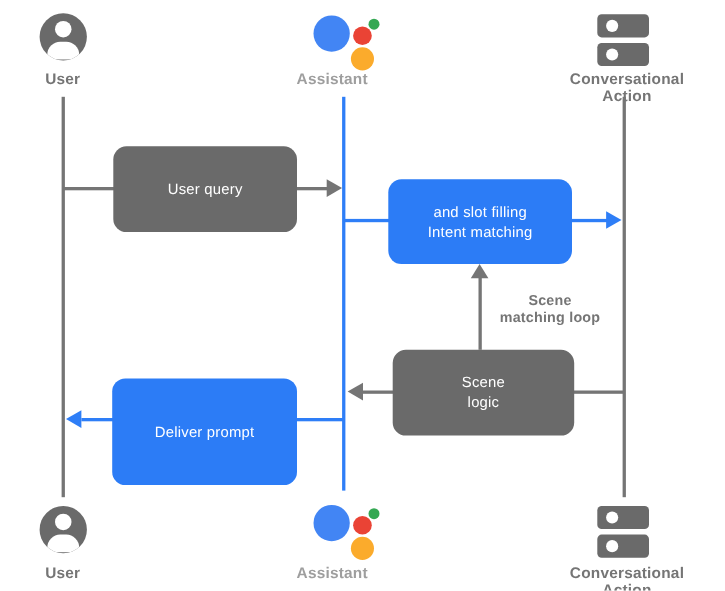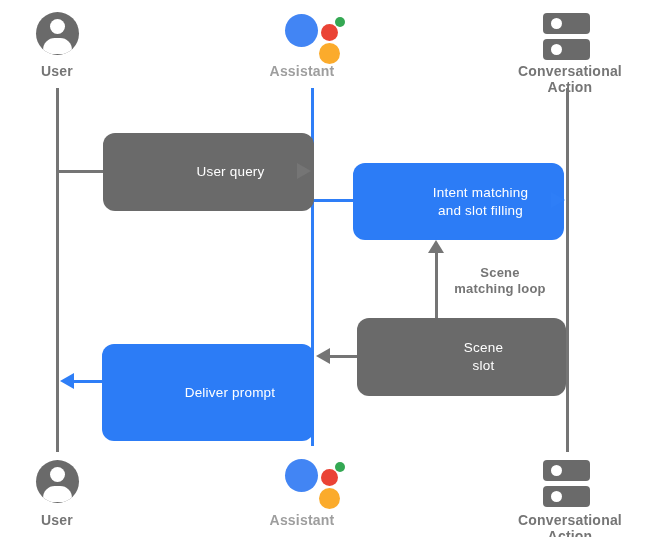--- a/index.html
+++ b/index.html
@@ -32,21 +32,21 @@
   .arr.blue{border-left-color:var(--line-blue);border-right-color:var(--line-blue);border-bottom-color:var(--line-blue);}
   .arr.right.gray{border-top-color:transparent;border-bottom-color:transparent;}
   .arr.right.blue{border-top-color:transparent;border-bottom-color:transparent;}
   .arr.left.gray{border-top-color:transparent;border-bottom-color:transparent;border-left-color:transparent;}
   .arr.left.blue{border-top-color:transparent;border-bottom-color:transparent;border-left-color:transparent;}
   .arr.up.gray{border-left-color:transparent;border-right-color:transparent;}
   
   .box{
     position:absolute;border-radius:12px;color:#fff;z-index:2;
     display:flex;flex-direction:column;align-items:center;justify-content:center;
-    text-align:center;font-size:13.5px;line-height:18px;letter-spacing:.2px;padding-left:44px;
+    text-align:center;font-size:13.5px;line-height:18px;letter-spacing:.2px;
   }
   .box.gray{background:var(--box-gray);}
   .box.blue{background:var(--box-blue);}
   
   .actor-label{
     position:absolute;text-align:center;font-size:14px;font-weight:bold;letter-spacing:.2px;
   }
   .actor-label.dark{color:var(--label-dark);}
   .actor-label.light{color:var(--label-light);}
   
@@ -116,27 +116,27 @@
   <div class="arr left gray" style="left:316px;top:348px;"></div>
 
   <div class="hline blue" style="left:74px;top:380px;width:239px;"></div>
   <div class="arr left blue" style="left:60px;top:373px;"></div>
 
   <div class="box gray" style="left:103px;top:133px;width:167px;height:78px;">
     <span>User query</span>
   </div>
 
   <div class="box blue" style="left:353px;top:163px;width:167px;height:77px;">
+    <span>and slot filling</span>
     <span>Intent matching</span>
-    <span>and slot filling</span>
   </div>
 
   <div class="box gray" style="left:357px;top:318px;width:165px;height:78px;">
     <span>Scene</span>
-    <span>slot</span>
+    <span>logic</span>
   </div>
 
   <div class="box blue" style="left:102px;top:344px;width:168px;height:97px;">
     <span>Deliver prompt</span>
   </div>
 
   <div class="note" style="left:440px;top:265px;width:120px;">
     <span style="display:block;">Scene</span>
     <span style="display:block;">matching loop</span>
   </div>

